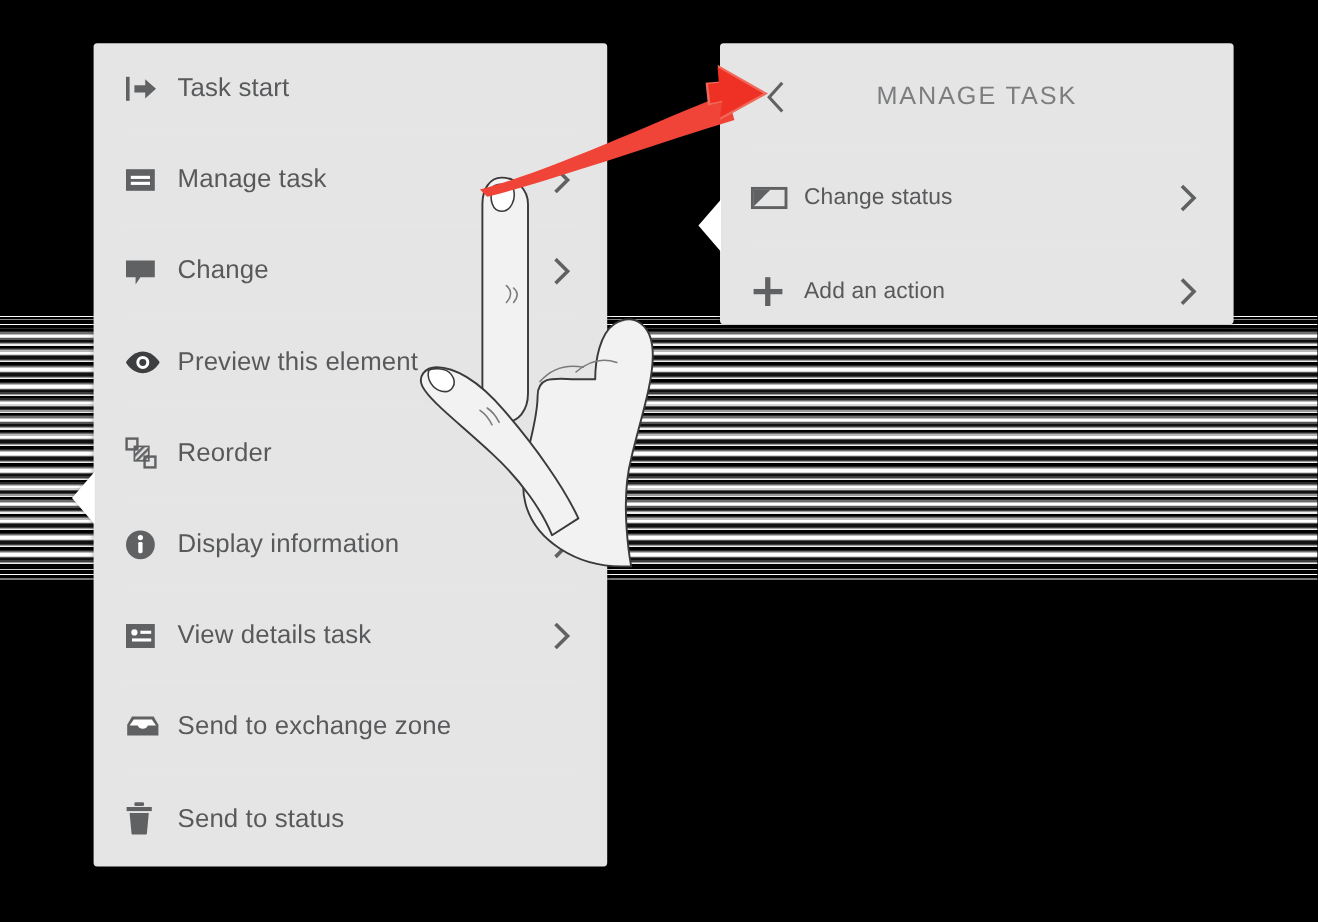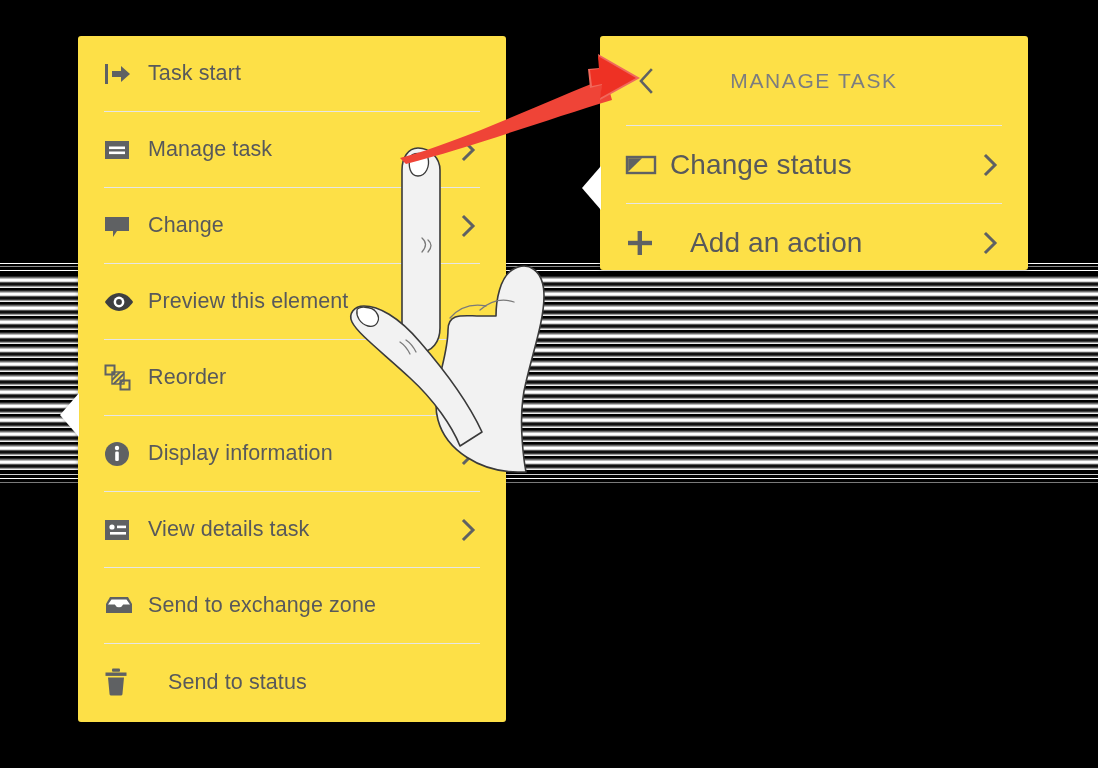--- a/index.html
+++ b/index.html
@@ -36,21 +36,21 @@
   #band-thin-top { top: 262px; height: 12px;
     background: repeating-linear-gradient(to bottom,
       #000 0 1px, #fff 1px 2px, #000 2px 4px, #888 4px 5px, #000 5px 8px, #fff 8px 9px, #000 9px 12px); }
   #band-thin-bot { top: 472px; height: 16px;
     background: repeating-linear-gradient(to bottom,
       #000 0 2px, #cfcfcf 2px 3px, #000 3px 6px, #fff 6px 7px, #000 7px 10px, #7a7a7a 10px 11px, #000 11px 16px); }
 
   
   .panel {
     position: absolute;
-    background: #fde047;
+    background: #e5e5e5;
     border-radius: 3px;
     box-shadow: 0 1px 4px rgba(0,0,0,0.28);
   }
   #context-menu { left: 78px; top: 36px; width: 428px; height: 686px; }
   #submenu      { left: 600px; top: 36px; width: 428px; height: 234px; }
 
   
   .notch-left {
     position: absolute; left: -18px; top: 357px;
     width: 0; height: 0;
@@ -62,21 +62,21 @@
   .notch-left.sub { top: 130px; }
 
   
   .menu-list { padding: 0 26px; }
   .menu-row {
     display: flex; align-items: center;
     height: 76px;
     border-bottom: 1px solid #e6e6e6;
     cursor: pointer;
   }
-  .menu-row:last-child { border-bottom: none; gap: 20px; }
+  .menu-row:last-child { border-bottom: none; }
   .row-icon {
     width: 44px; min-width: 44px;
     display: flex; align-items: center; justify-content: flex-start;
     color: #5f6163;
   }
   .row-label {
     flex: 1;
     font-size: 21.5px;
     color: #58595b;
     letter-spacing: 0.1px;
@@ -101,21 +101,21 @@
     display: flex; align-items: center; justify-content: center;
     color: #5f6163; cursor: pointer;
   }
   .sub-title {
     flex: 1; text-align: center;
     font-size: 21px; color: #7c7d7f;
     letter-spacing: 1.6px;
     padding-right: 40px;
   }
   #submenu .menu-row { height: 78px; }
-  #submenu .row-label { font-size: 28px; }
+  #submenu .row-label { font-size: 19px; }
 
   
   #red-arrow { position: absolute; left: 390px; top: 38px; width: 300px; height: 135px; pointer-events: none; }
 
   
   #hand { position: absolute; left: 330px; top: 120px; width: 380px; height: 360px; pointer-events: none; }
 
   svg { display: block; overflow: visible; }
 </style>
 </head>

